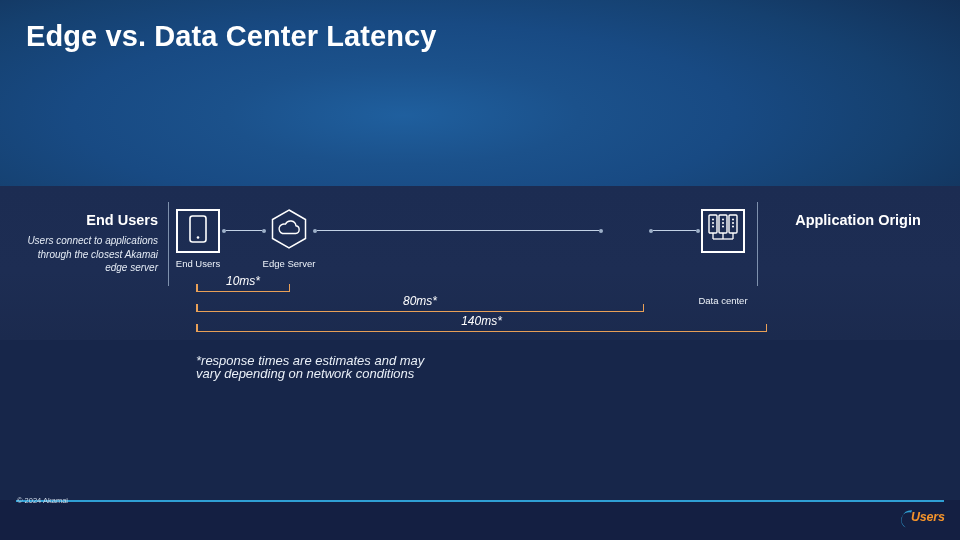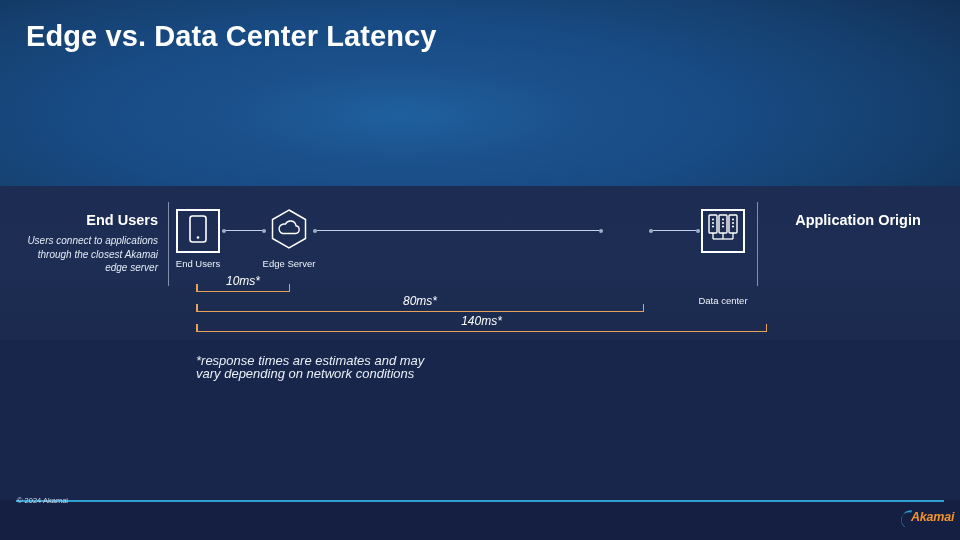--- a/index.html
+++ b/index.html
@@ -320,16 +320,16 @@
   </div>
 
   <div class="footnote">*response times are estimates and may vary depending on network conditions</div>
 
   <div class="footer-rule"></div>
   <div class="copyright">© 2024 Akamai</div>
   <div class="logo">
     <svg width="52" height="22" viewBox="0 0 52 22">
       <path d="M14 2.2 A9.6 9.6 0 0 0 7.8 19.6 A8.1 8.1 0 0 1 13.2 4.4 Z" fill="#2f9fd4"></path>
     </svg>
-    <span class="logo-text">Akamai</span>
+    <span class="logo-text">Users</span>
   </div>
 
 </div>
 
 </body></html>

